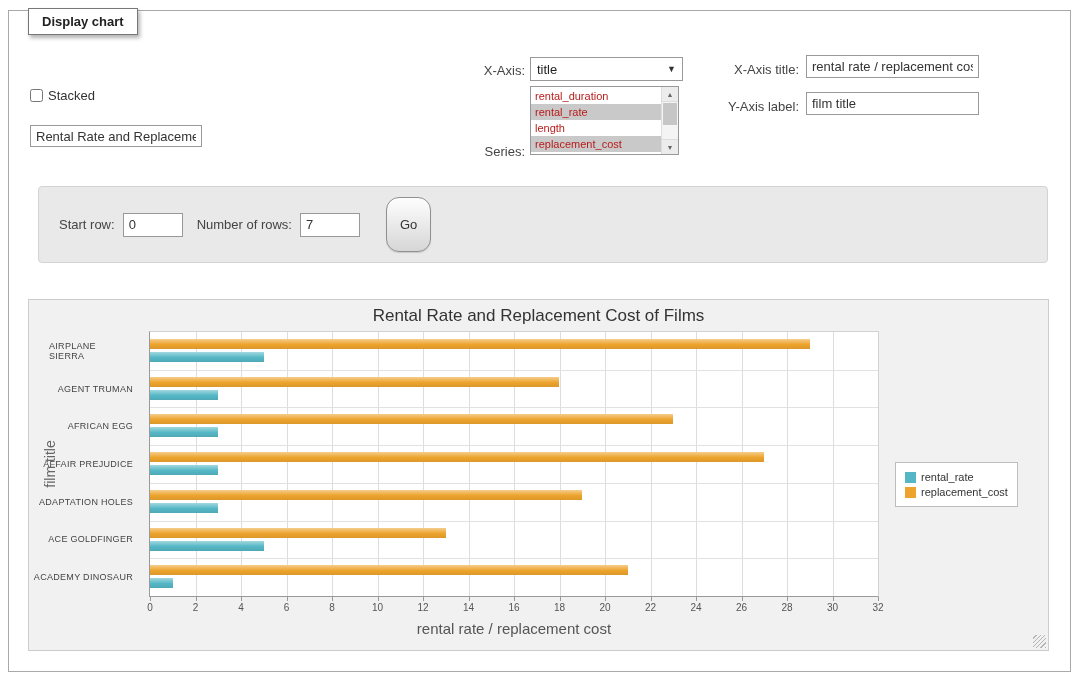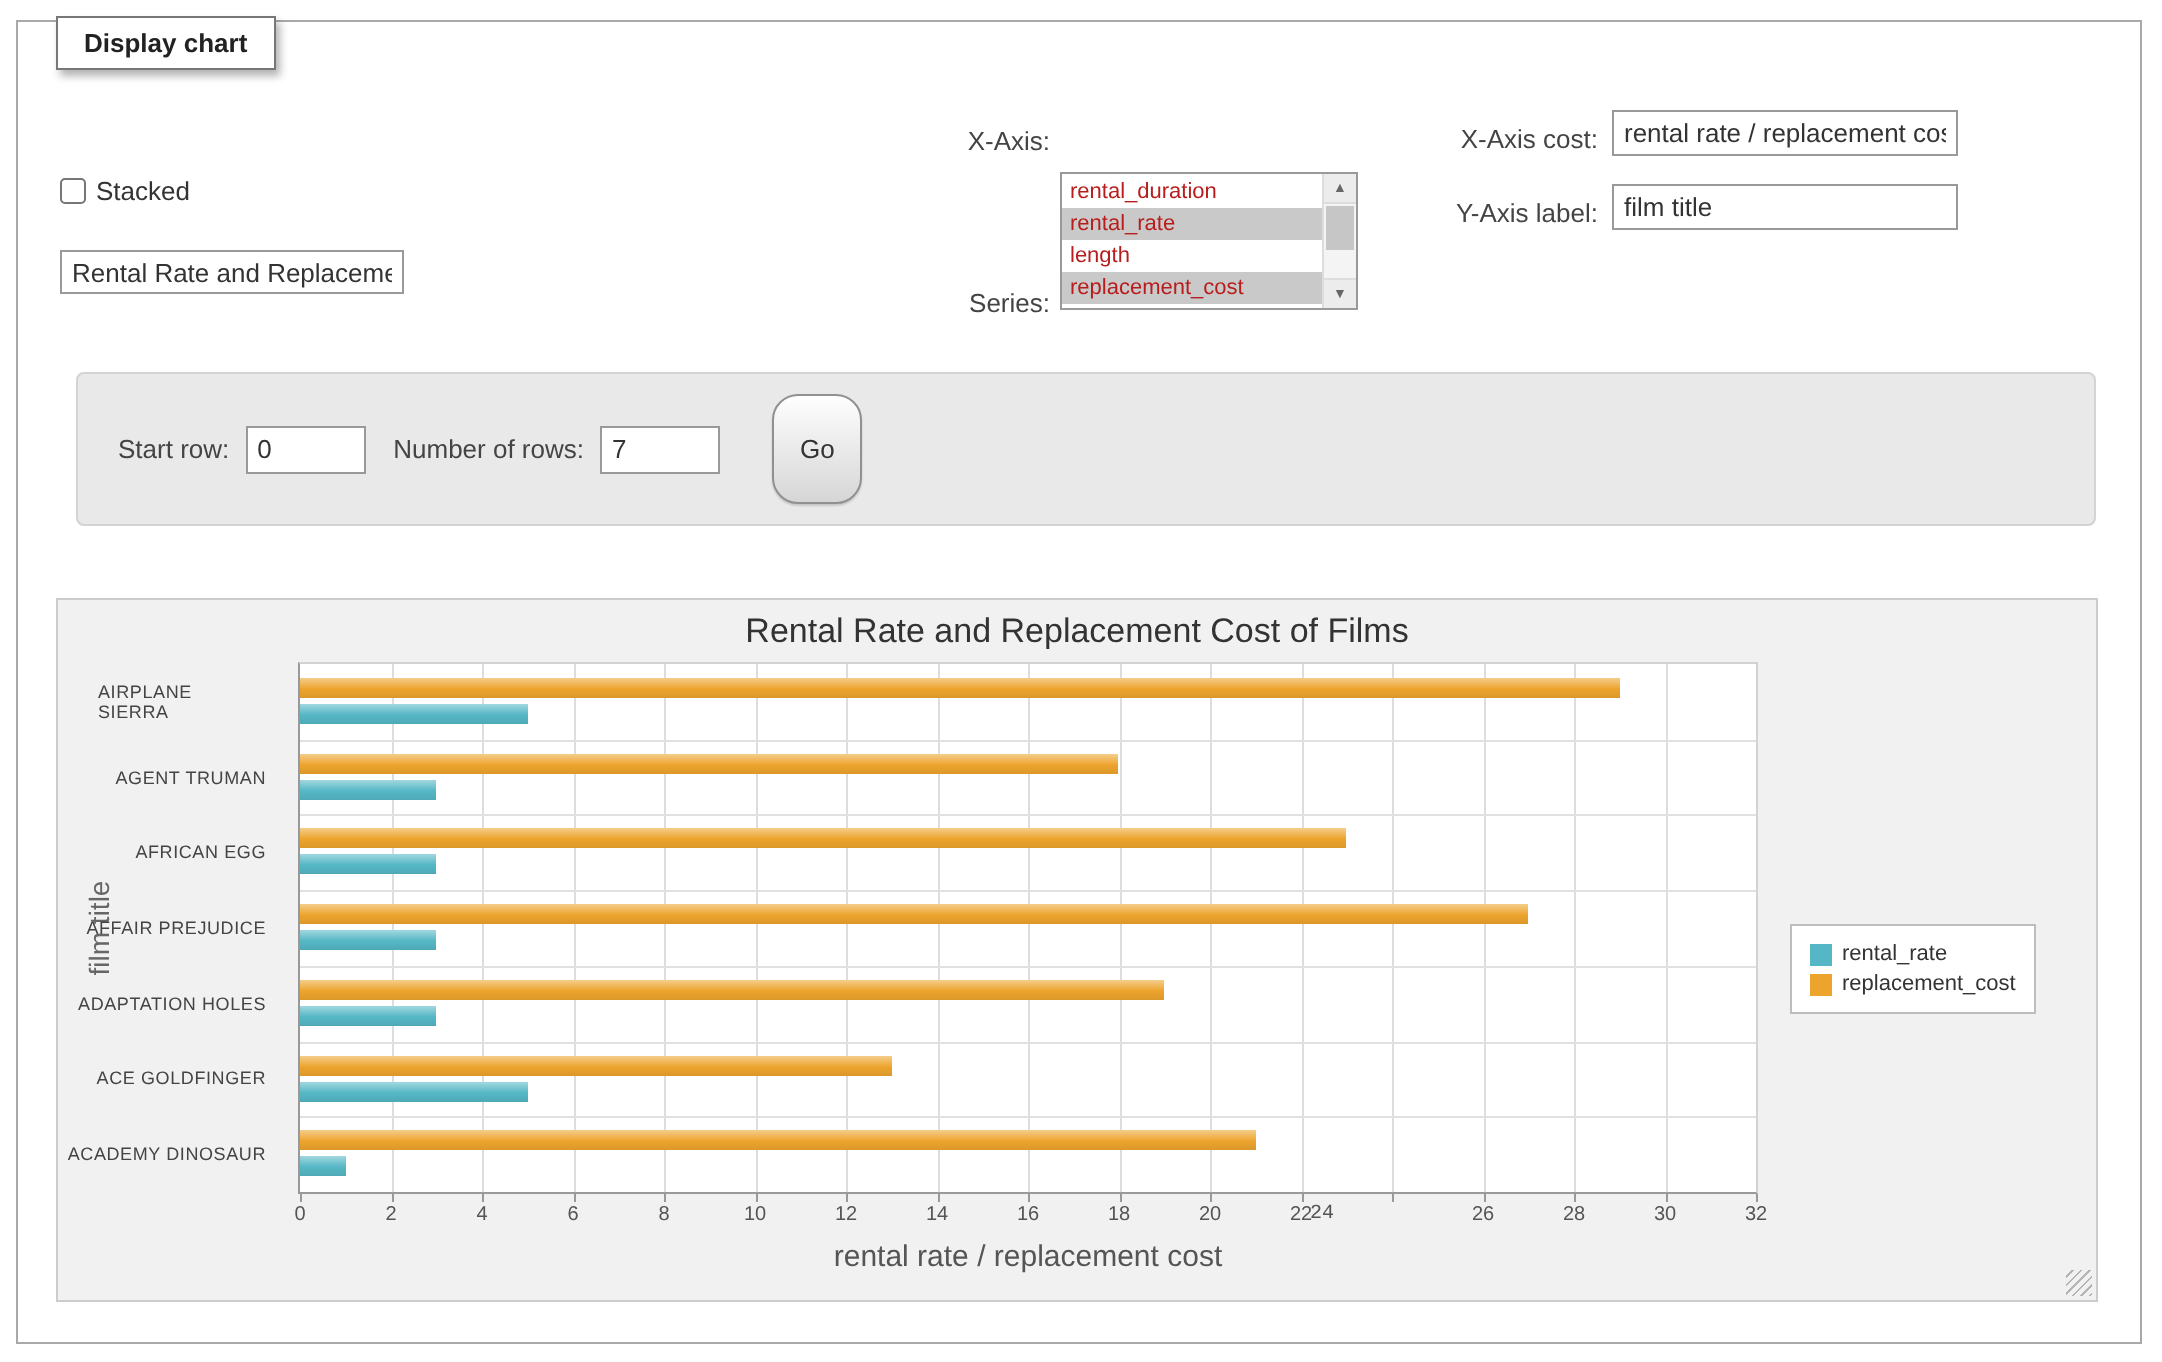--- a/index.html
+++ b/index.html
@@ -88,37 +88,41 @@
 
 
   <label class="stacked-row">
     <input type="checkbox" style="">
     <span>Stacked</span>
   </label>
 
   <input class="txt title-input" value="Rental Rate and Replacement Cost of Films" style="">
 
   <div class="ctl-label xaxis-lab">X-Axis:</div>
+  <div class="select">
+    <span>title</span>
+    <span class="arrow">▼</span>
+  </div>
 
   <div class="ctl-label series-lab">Series:</div>
   <div class="listbox">
     <div class="opts">
       <div class="option">rental_duration</div>
       <div class="option sel">rental_rate</div>
       <div class="option">length</div>
       <div class="option sel">replacement_cost</div>
     </div>
     <div class="sb">
       <div class="sb-btn sb-up">▲</div>
       <div class="sb-thumb"></div>
       <div class="sb-btn sb-down">▼</div>
     </div>
   </div>
 
-  <div class="ctl-label xal-lab">X-Axis cost:</div>
+  <div class="ctl-label xal-lab">X-Axis title:</div>
   <input class="txt xal-input" value="rental rate / replacement cost" style="">
   <div class="ctl-label yal-lab">Y-Axis label:</div>
   <input class="txt yal-input" value="film title" style="">
 
   <div class="rows-panel">
     <span>Start row:</span>
     <input class="txt rp-input" value="0" style="">
     <span class="rp-gap">Number of rows:</span>
     <input class="txt rp-input" value="7" style="">
     <button class="go-btn">Go</button>
@@ -194,21 +198,21 @@
         <div class="ticklabel" style="left: 439.5px;">14</div>
         <div class="tickmark" style="left: 485px;"></div>
         <div class="ticklabel" style="left: 485px;">16</div>
         <div class="tickmark" style="left: 530.5px;"></div>
         <div class="ticklabel" style="left: 530.5px;">18</div>
         <div class="tickmark" style="left: 576px;"></div>
         <div class="ticklabel" style="left: 576px;">20</div>
         <div class="tickmark" style="left: 621.5px;"></div>
         <div class="ticklabel" style="left: 621.5px;">22</div>
         <div class="tickmark" style="left: 667px;"></div>
-        <div class="ticklabel" style="left: 632px; font-family: Liberation Mono, monospace;">24</div>
+        <div class="ticklabel" style="left: 667px;">24</div>
         <div class="tickmark" style="left: 712.5px;"></div>
         <div class="ticklabel" style="left: 712.5px;">26</div>
         <div class="tickmark" style="left: 758px;"></div>
         <div class="ticklabel" style="left: 758px;">28</div>
         <div class="tickmark" style="left: 803.5px;"></div>
         <div class="ticklabel" style="left: 803.5px;">30</div>
         <div class="tickmark" style="left: 849px;"></div>
         <div class="ticklabel" style="left: 849px;">32</div>
       </div>
     <div class="xlab">rental rate / replacement cost</div>

